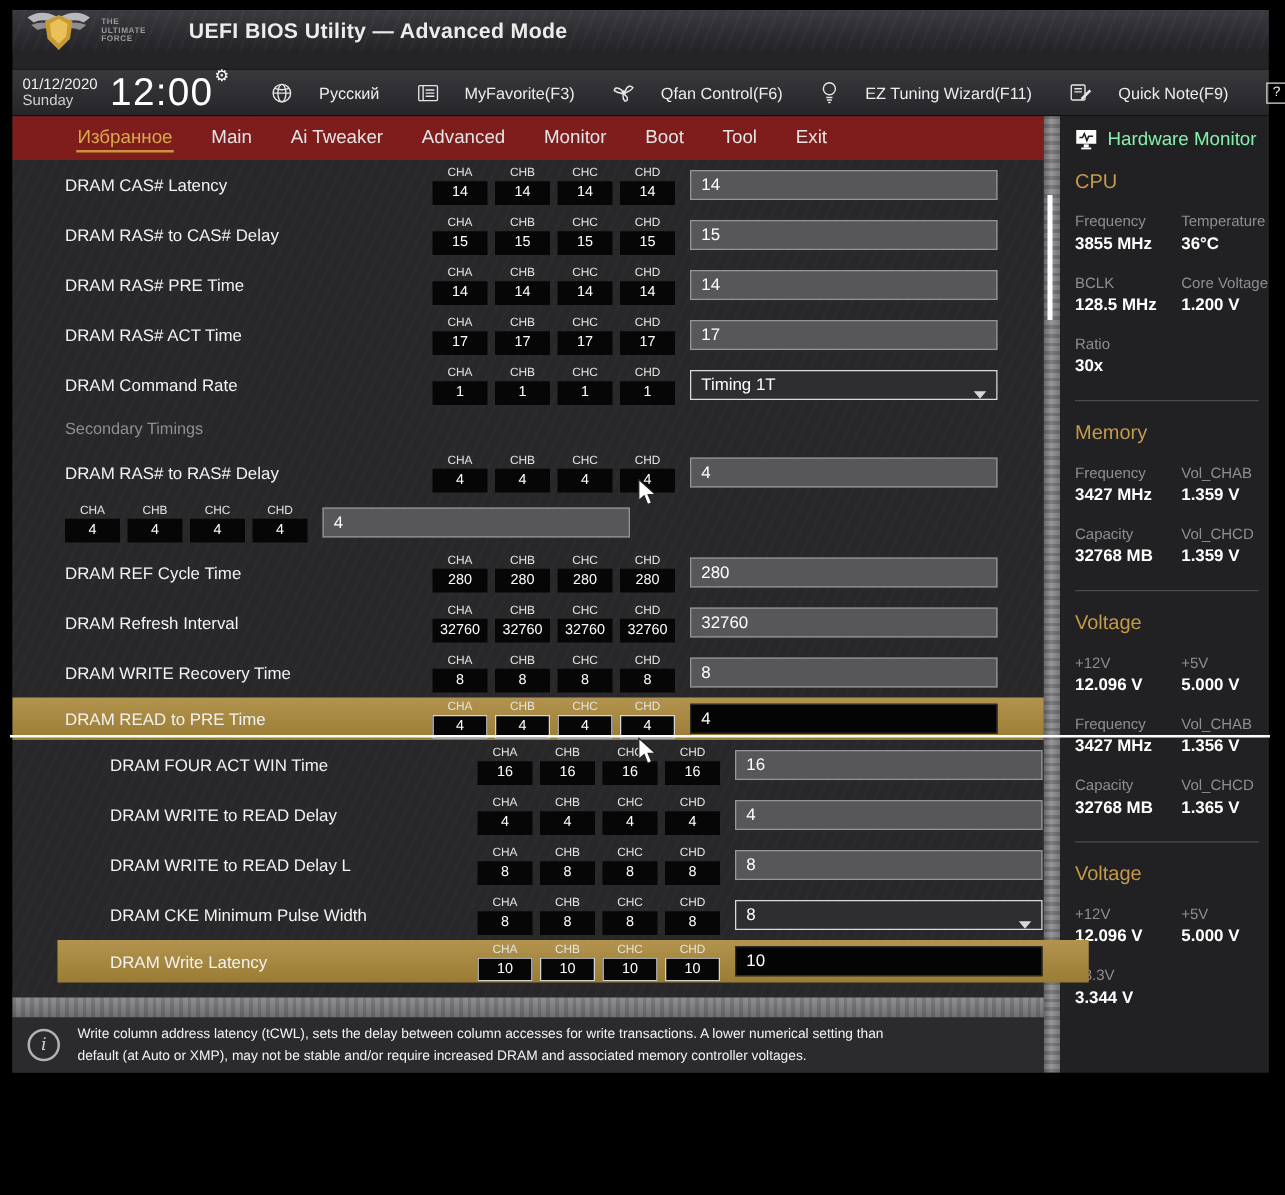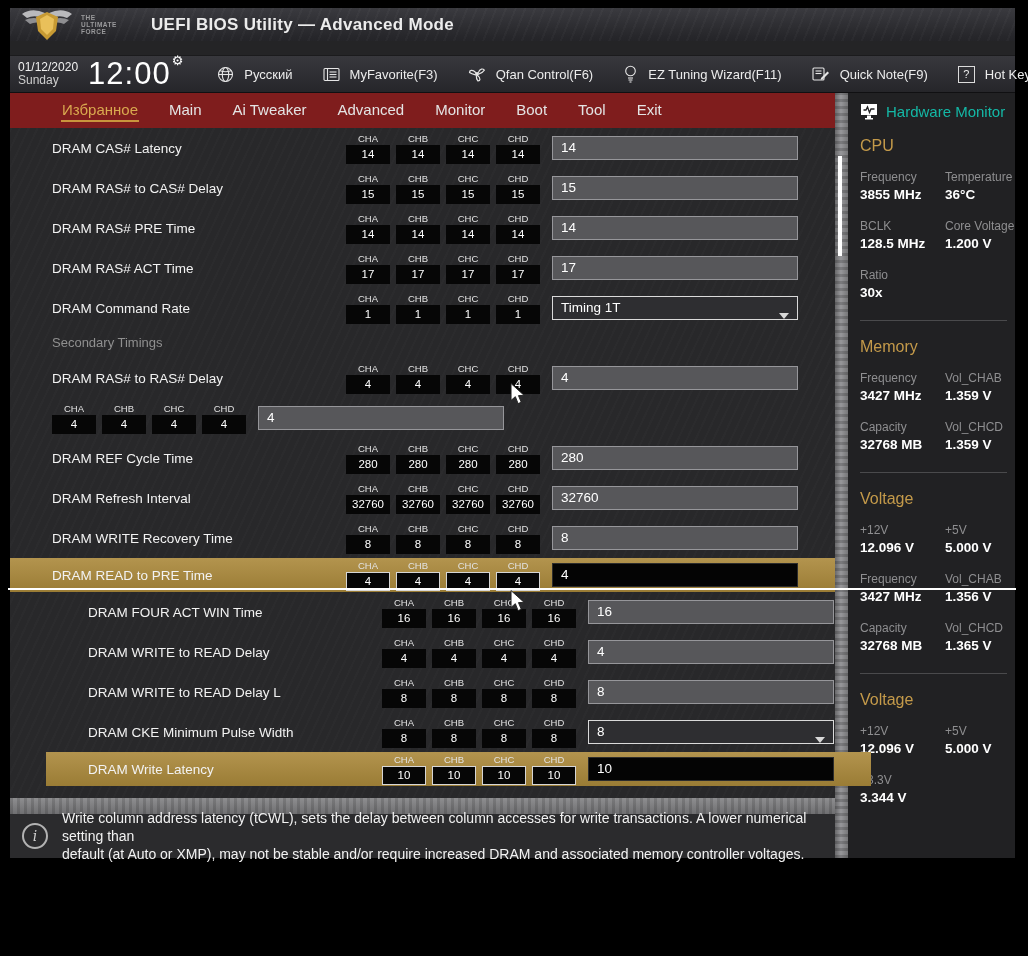--- a/index.html
+++ b/index.html
@@ -21,21 +21,21 @@
   .toolbar{position:absolute;left:0;top:47px;width:100%;height:38px;
     background:linear-gradient(180deg,#38383d 0%,#26262a 100%);
     border-top:1px solid #1b1b1d;border-bottom:1px solid #101012;
     display:flex;align-items:center;color:#e8e8e8;box-sizing:border-box;}
   .datetime{margin-left:8px;font-size:12px;line-height:13px;color:#f0f0f0;}
   .datetime .day{color:#cfcfcf;}
   .clock{font-size:31px;color:#fff;margin-left:10px;letter-spacing:1px;}
   .clock-gear{font-size:13px;color:#fff;vertical-align:top;position:relative;top:-3px;left:1px;}
   .tb-sep{width:1px;height:24px;background:#85858a;margin:0 16px 0 18px;}
   .tb-items{display:flex;align-items:center;gap:30px;}
-  .tb-item{display:flex;align-items:center;gap:10px;font-size:13px;color:#ececec;cursor:pointer;white-space:nowrap;}
+  .tb-item{display:flex;align-items:center;gap:21px;font-size:13px;color:#ececec;cursor:pointer;white-space:nowrap;}
   .tb-item svg{display:block;}
   .qbox{display:inline-block;width:15px;height:15px;border:1px solid #dcdcdc;font-size:11px;line-height:15px;
     text-align:center;color:#ececec;}
 
   
   .navbar{position:absolute;left:0;top:85px;width:825px;height:35px;background:#7f1d1d;
     display:flex;align-items:center;gap:29px;padding-left:51px;box-sizing:border-box;}
   .tab{font-size:15px;color:#e4e4e4;padding:2px 1px 4px;cursor:pointer;white-space:nowrap;}
   .tab.active{color:#d9a94f;border-bottom:2px solid #c9953d;padding-bottom:2px;}
 
@@ -67,30 +67,30 @@
   .pre-info-strip{position:absolute;left:0;top:670px;width:825px;height:16px;z-index:2;
     background:linear-gradient(180deg,#8e8e90 0%,#6f6f71 100%);
     }
   .pre-info-strip:after{content:"";position:absolute;inset:0;
     background:repeating-linear-gradient(90deg,rgba(0,0,0,.14) 0 3px,transparent 3px 7px);}
   .info-bar{position:absolute;left:0;top:686px;width:825px;height:44px;background:#2b2b2d;z-index:2;
     display:flex;align-items:center;}
   .info-icon{width:22px;height:22px;border:2px solid #b2b2b2;border-radius:50%;color:#cfcfcf;
     font-family:"DejaVu Serif",serif;font-style:italic;font-size:14px;line-height:22px;text-align:center;
     margin:0 14px 0 12px;flex:none;}
-  .info-text{font-size:14px;line-height:18px;color:#f2f2f2;padding-right:14px;}
+  .info-text{font-size:11px;line-height:18px;color:#f2f2f2;padding-right:14px;}
 
   
   .divider-strip{position:absolute;left:825px;top:85px;width:13px;height:765px;
     background:linear-gradient(90deg,#69696b 0%,#97979a 45%,#767678 100%);}
   .divider-strip:after{content:"";position:absolute;inset:0;
     background:repeating-linear-gradient(0deg,rgba(0,0,0,.18) 0 3px,transparent 3px 7px);}
   .sidebar{position:absolute;left:838px;top:85px;width:167px;height:765px;background:#212123;
     overflow:hidden;box-sizing:border-box;padding:10px 0 0 12px;}
-  .hm-title{display:flex;align-items:center;gap:7px;color:#14b8a6;font-size:15px;}
+  .hm-title{display:flex;align-items:center;gap:7px;color:#86efac;font-size:15px;}
   .sb-heading{color:#c49a4a;font-size:16px;margin-top:17px;}
   .sb-pair{display:grid;grid-template-columns:85px 1fr;margin-top:15px;}
   .sensor{padding-right:4px;}
   .sensor-label{font-size:12px;color:#8e8e90;line-height:15px;white-space:nowrap;}
   .sensor-value{font-size:13.5px;color:#fff;font-weight:bold;line-height:19px;white-space:nowrap;}
   .sb-hr{border:none;border-top:1px solid #4a4a4c;margin:18px 8px 0 0;}
 
   
   .scroll-thumb{position:absolute;left:828px;top:148px;width:4px;height:100px;background:#fff;z-index:5;}
   .stitch-line{position:absolute;left:8px;top:588px;width:1008px;height:2px;background:#fff;z-index:6;}

